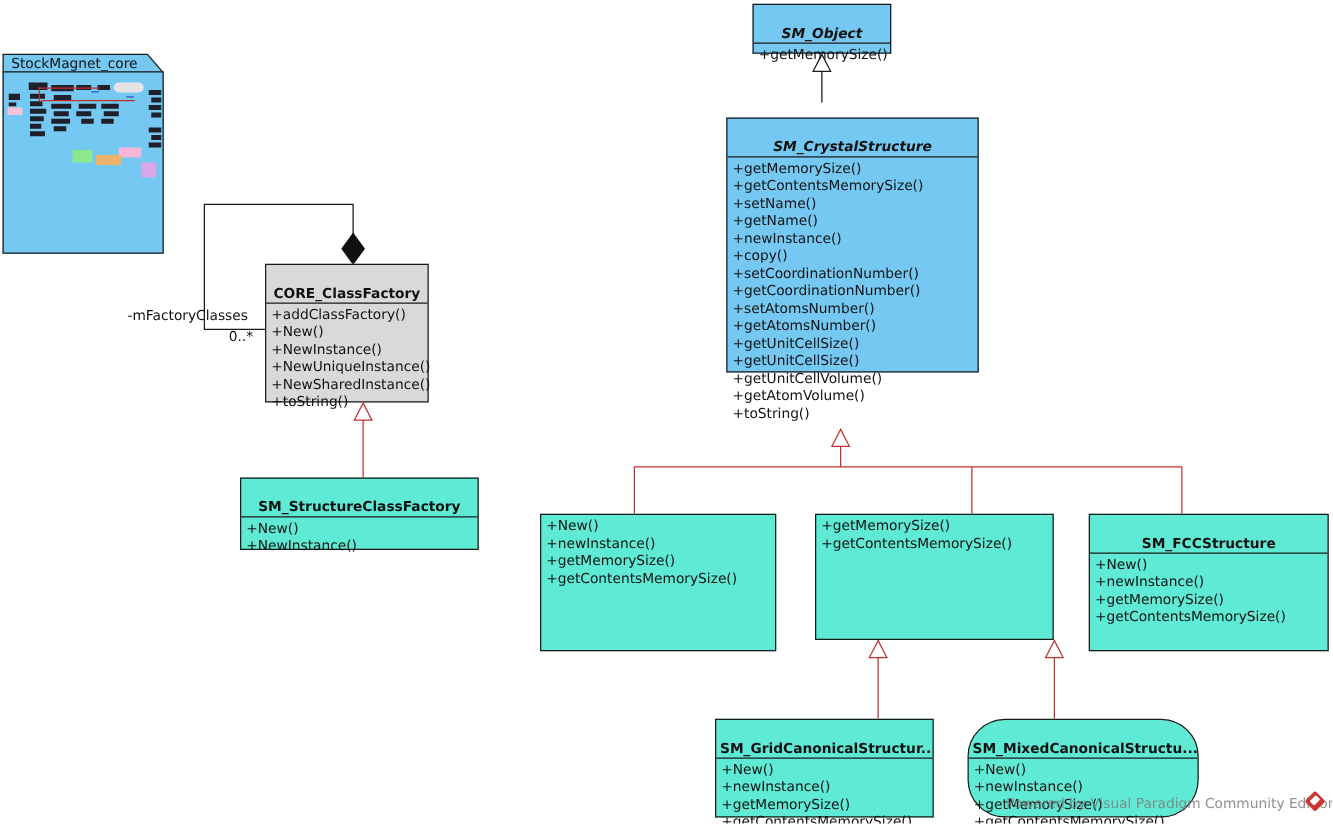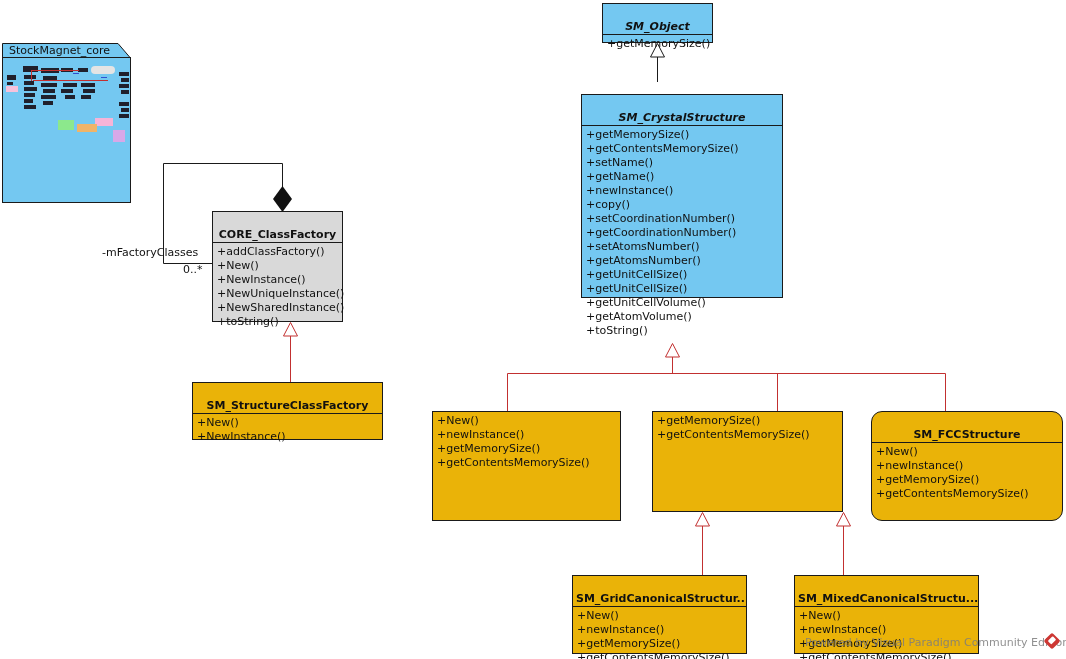--- a/index.html
+++ b/index.html
@@ -3,21 +3,21 @@
 <meta charset="utf-8">
 <style>
   html,body{margin:0;padding:0;background:#fff;}
   #canvas{position:relative;width:1066px;height:659px;background:#fff;overflow:hidden;
           font-family:"DejaVu Sans","Liberation Sans",sans-serif;}
   svg{position:absolute;left:0;top:0;}
   .blk{stroke:#1a1a1a;stroke-width:1;fill:none;}
   .red{stroke:#c23030;stroke-width:1;fill:none;}
   .tri-blk{fill:#fff;stroke:#1a1a1a;stroke-width:1;}
   .tri-red{fill:#fff;stroke:#c23030;stroke-width:1;}
-  .cls{position:absolute;background:#eab308;border:1px solid #1a1a1a;box-sizing:border-box;}
+  .cls{position:absolute;background:#5eead4;border:1px solid #1a1a1a;box-sizing:border-box;}
   .cls.blue{background:#74c8f1;}
   .cls.gray{background:#d9d9d9;}
   .cls .ttl{font-size:11px;font-weight:bold;text-align:center;border-bottom:1px solid #1a1a1a;
             padding:16px 3px 1px;white-space:nowrap;overflow:hidden;color:#111;}
   .cls.abstract .ttl{font-style:italic;}
   .ms{padding:2px 2px 0 2px;}
   .m{font-size:11px;line-height:14px;padding-left:2px;white-space:nowrap;color:#111;}
   .lbl{position:absolute;font-size:11px;color:#111;white-space:nowrap;}
   .pkg-body{position:absolute;left:2px;top:57px;width:129px;height:146px;background:#74c8f1;
             border:1px solid #1a1a1a;box-sizing:border-box;}
@@ -178,41 +178,41 @@
     </div>
   </div>
 
   <div class="cls abstract" style="left:652px;top:411px;width:191px;height:101px;">
     <div class="ms">
       <div class="m">+getMemorySize()</div>
       <div class="m">+getContentsMemorySize()</div>
     </div>
   </div>
 
-  <div class="cls" style="left:871px;top:411px;width:192px;height:110px;border-radius:11px;">
+  <div class="cls" style="left:871px;top:411px;width:192px;height:110px;">
     <div class="ttl">SM_FCCStructure</div>
     <div class="ms">
       <div class="m">+New()</div>
       <div class="m">+newInstance()</div>
       <div class="m">+getMemorySize()</div>
       <div class="m">+getContentsMemorySize()</div>
     </div>
   </div>
 
   <div class="cls" style="left:572px;top:575px;width:175px;height:79px;">
     <div class="ttl">SM_GridCanonicalStructur...</div>
     <div class="ms">
       <div class="m">+New()</div>
       <div class="m">+newInstance()</div>
       <div class="m">+getMemorySize()</div>
       <div class="m">+getContentsMemorySize()</div>
     </div>
   </div>
 
-  <div class="cls" style="left:794px;top:575px;width:185px;height:79px;">
+  <div class="cls" style="left:774px;top:575px;width:185px;height:79px;border-radius:30px;">
     <div class="ttl">SM_MixedCanonicalStructu...</div>
     <div class="ms">
       <div class="m">+New()</div>
       <div class="m">+newInstance()</div>
       <div class="m">+getMemorySize()</div>
       <div class="m">+getContentsMemorySize()</div>
     </div>
   </div>
 
   <div class="watermark">Powered by Visual Paradigm Community Edition</div>

